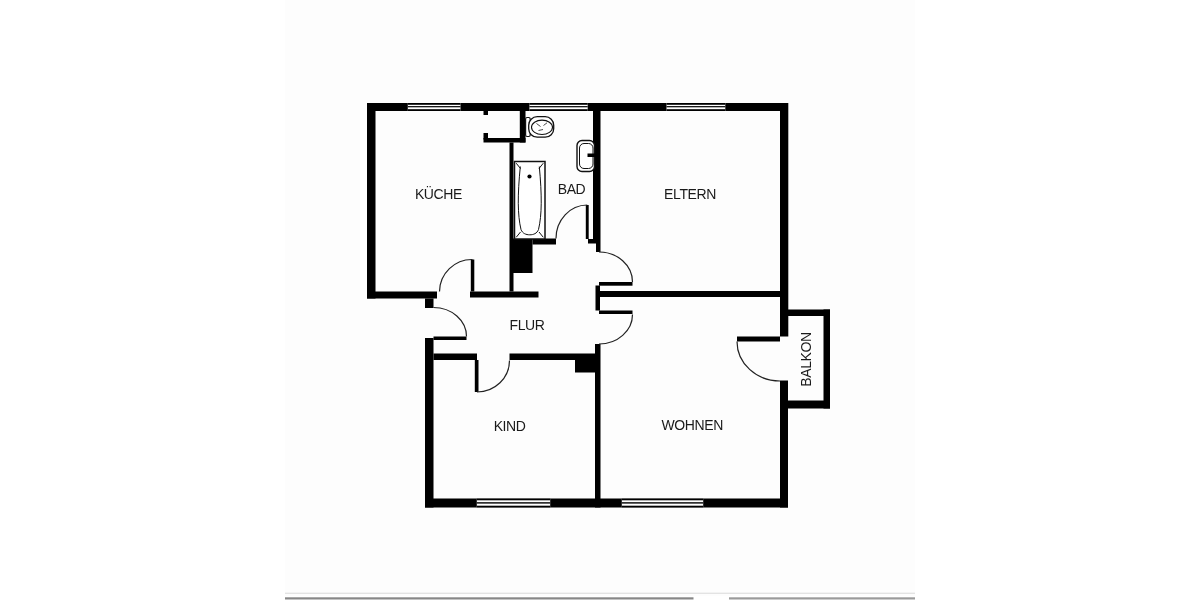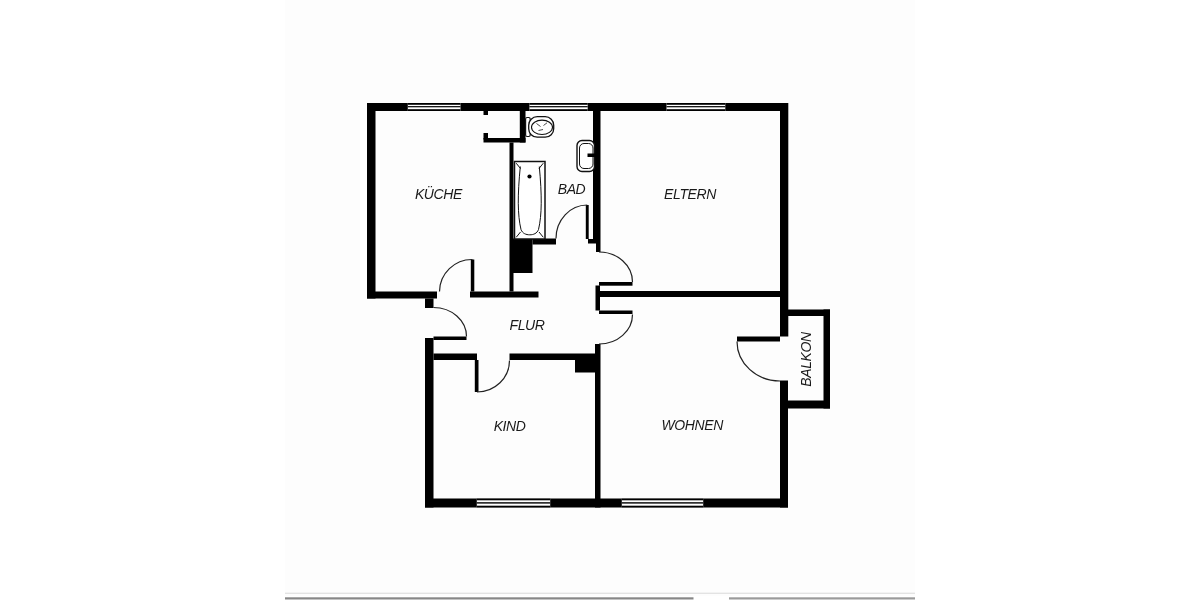--- a/index.html
+++ b/index.html
@@ -1,16 +1,16 @@
 <!DOCTYPE html>
 <html><head>
 <meta charset="utf-8">
 <style>
   html,body{margin:0;padding:0;background:#ffffff;}
-  .page{position:relative;width:1076px;height:600px;background:#ffffff;overflow:hidden;font-style:italic;}
+  .page{position:relative;width:1076px;height:600px;background:#ffffff;overflow:hidden;}
   svg{display:block;}
   text{font-family:"Liberation Sans", sans-serif;font-size:14px;letter-spacing:-0.4px;fill:#1a1a1a;}
 </style>
 </head>
 <body>
 <div class="page">
 <svg width="1200" height="600" viewBox="0 0 1200 600">
 
 <rect x="285" y="0" width="630" height="596" fill="#fdfdfd"></rect>
 

